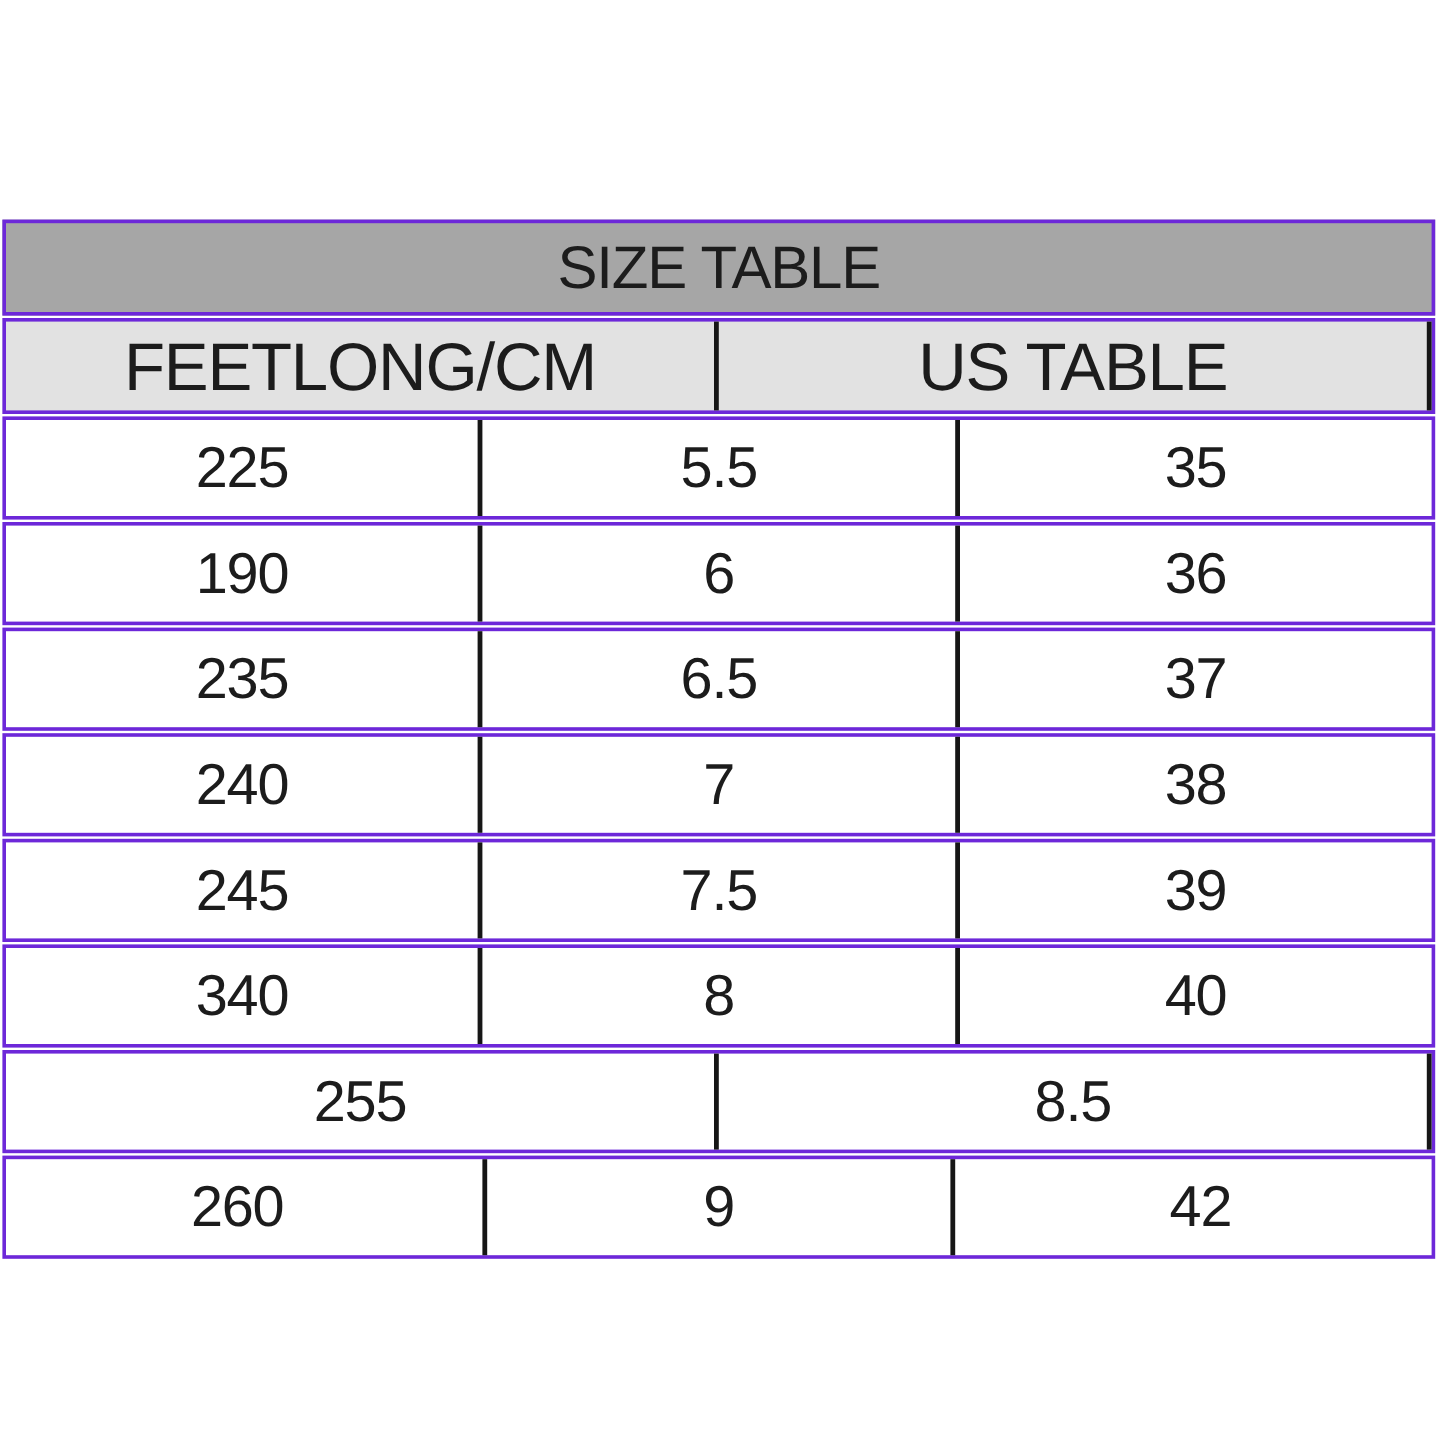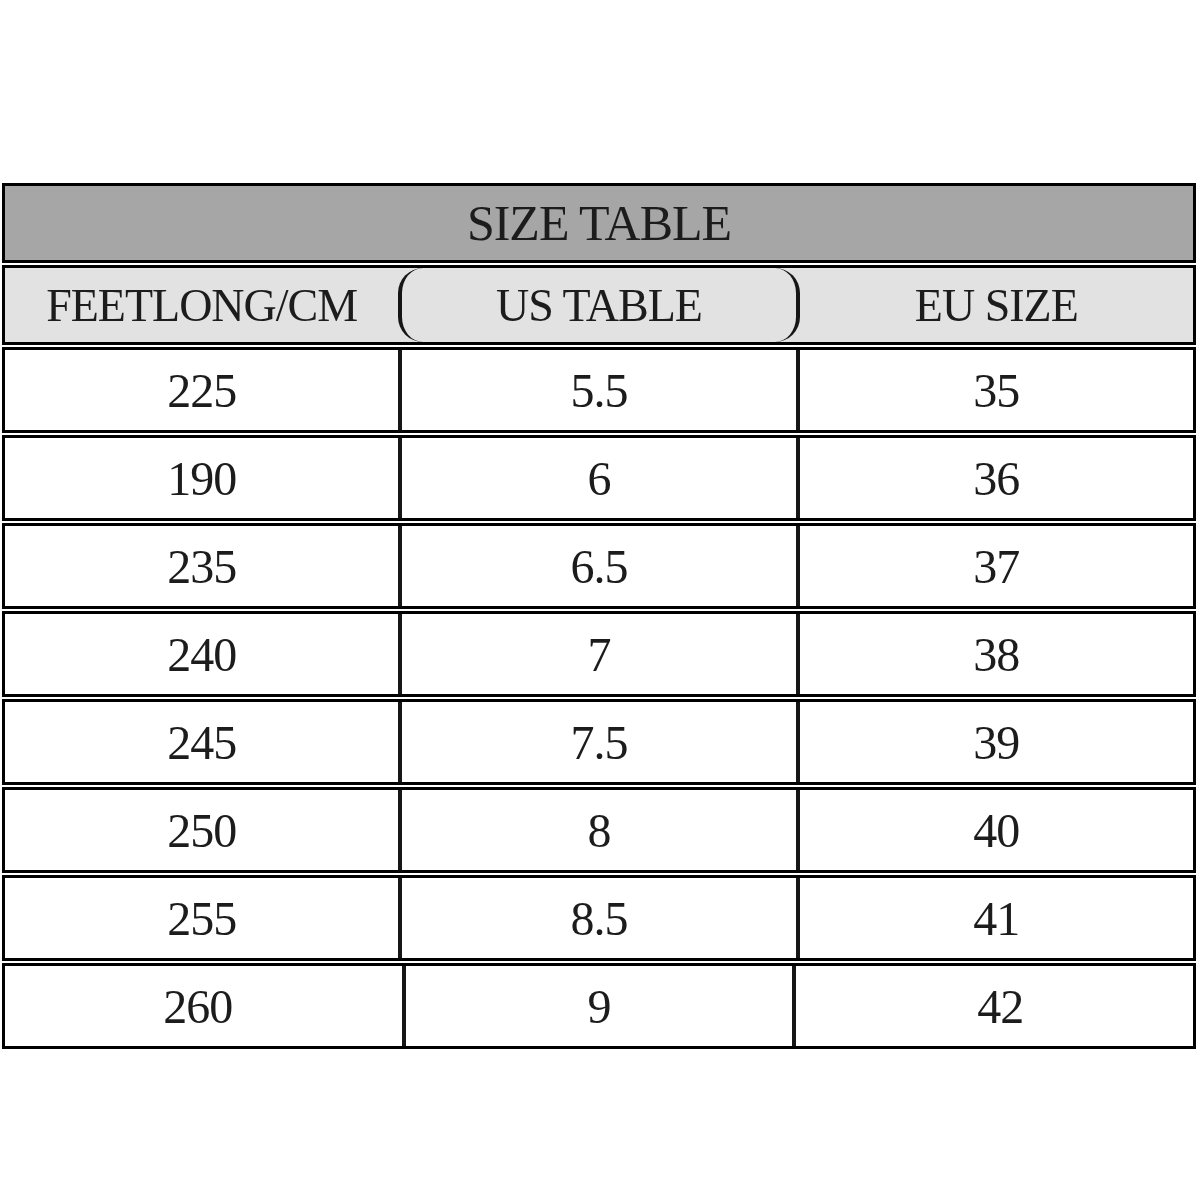--- a/index.html
+++ b/index.html
@@ -20,24 +20,23 @@
   .size-table {
     position: absolute;
     left: 2px;
     top: 183px;
     width: 1194px;
     box-sizing: border-box;
   }
   .row {
     display: flex;
     box-sizing: border-box;
-    border: 3px solid #000000;
+    border: 3px solid #6d28d9;
     margin-bottom: 2px;          
     background: #ffffff;
-    font-family: Liberation Serif, serif;
   }
   .row:last-child { margin-bottom: 0; gap: 12px; }
   .title-row {
     height: 80px;
     background: #a6a6a6;
   }
   .header-row {
     height: 80px;
     background: #e2e2e2;
   }
@@ -50,41 +49,40 @@
     display: flex;
     align-items: center;
     justify-content: center;
     font-size: 48px;
     letter-spacing: -1px;
     color: #1c1c1c;
     box-sizing: border-box;
     white-space: nowrap;
   }
   .title-cell { font-size: 50px; }
-  .header-cell { font-size: 46px; border-radius: 25px; }
+  .header-cell { font-size: 56px; }
   
   .mid-cell {
     border-left: 4px solid #161616;
     border-right: 4px solid #161616;
   }
 </style>
 </head>
 <body>
 
 <div class="page">
   <div class="size-table">
 
     <div class="row title-row">
       <div class="cell title-cell">SIZE TABLE</div>
     </div>
 
     <div class="row header-row">
       <div class="cell header-cell">FEETLONG/CM</div>
       <div class="cell header-cell mid-cell">US TABLE</div>
-      <div class="cell header-cell">EU SIZE</div>
     </div>
 
     <div class="row data-row">
       <div class="cell">225</div>
       <div class="cell mid-cell">5.5</div>
       <div class="cell">35</div>
     </div>
 
     <div class="row data-row">
       <div class="cell">190</div>
@@ -104,29 +102,28 @@
       <div class="cell">38</div>
     </div>
 
     <div class="row data-row">
       <div class="cell">245</div>
       <div class="cell mid-cell">7.5</div>
       <div class="cell">39</div>
     </div>
 
     <div class="row data-row">
-      <div class="cell">250</div>
+      <div class="cell">340</div>
       <div class="cell mid-cell">8</div>
       <div class="cell">40</div>
     </div>
 
     <div class="row data-row">
       <div class="cell">255</div>
       <div class="cell mid-cell">8.5</div>
-      <div class="cell">41</div>
     </div>
 
     <div class="row data-row">
       <div class="cell">260</div>
       <div class="cell mid-cell">9</div>
       <div class="cell">42</div>
     </div>
 
   </div>
 </div>

